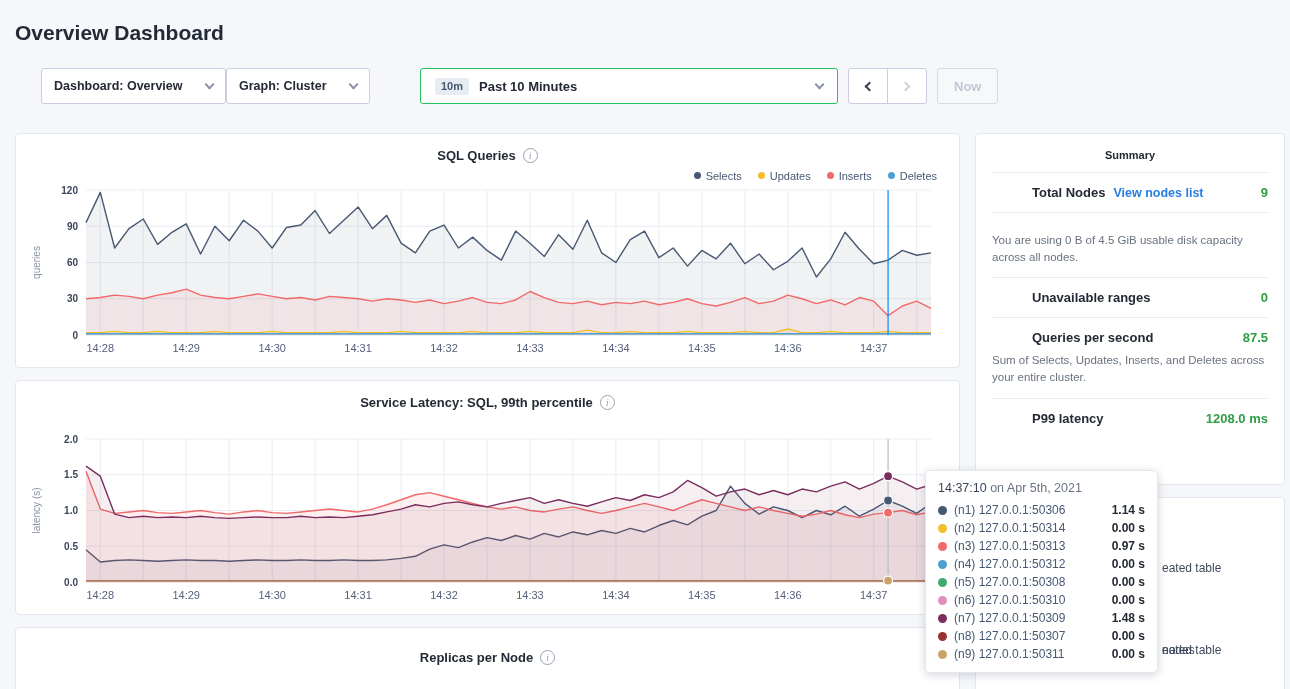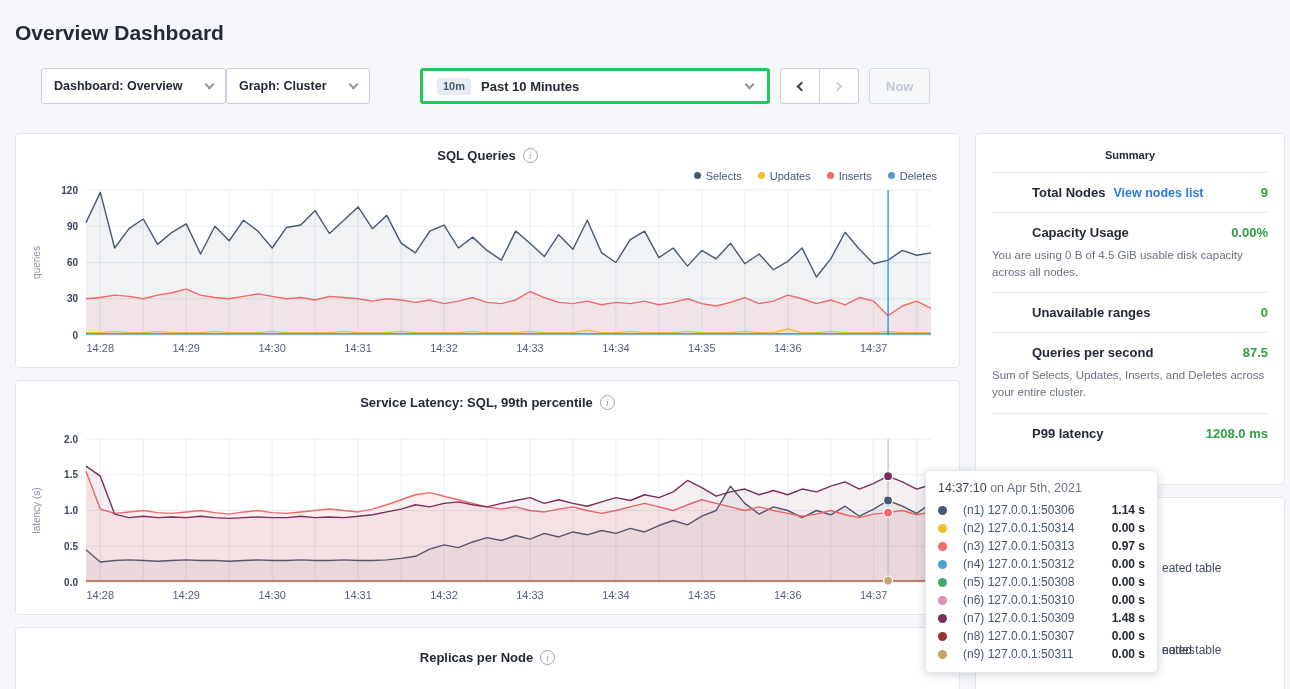--- a/index.html
+++ b/index.html
@@ -10,22 +10,22 @@
     font-family:"Liberation Sans",sans-serif;
   }
   h1{margin:18px 15px 0;font-size:21px;line-height:30px;font-weight:600;color:#242a35;}
 
   
   .controls{display:flex;align-items:center;margin:20px 15px 29px;}
   .dropdown{height:36px;width:144px;padding:0 12px;background:#fff;border:1px solid #c8cedb;
     border-radius:3px;display:inline-flex;align-items:center;justify-content:space-between;
     font-family:inherit;font-size:12.5px;font-weight:700;color:#242a35;cursor:pointer;}
   .dd2{width:185px;margin-left:26px;}
-  .time-picker{height:36px;width:350px;margin-left:50px;padding:0 14px;background:#fff;
-    border:3px solid #22c55e;border-radius:3px;display:inline-flex;align-items:center;gap:10px;
+  .time-picker{height:36px;width:418px;margin-left:50px;padding:0 14px;background:#fff;
+    border:1px solid #22c55e;border-radius:3px;display:inline-flex;align-items:center;gap:10px;
     font-family:inherit;cursor:pointer;}
   .time-badge{background:#e7ecf3;color:#475872;font-size:11px;font-weight:700;
     padding:3px 6px;border-radius:3px;line-height:1;}
   .time-label{font-size:13px;font-weight:700;color:#242a35;}
   .time-picker .chev{margin-left:auto;}
   .chev{display:inline-block;width:7px;height:7px;border-right:2px solid #8a93a8;border-bottom:2px solid #8a93a8;}
   .chev-down{transform:rotate(45deg);margin-top:-3px;}
   .chev-left{transform:rotate(135deg);margin-left:3px;border-color:#394455;}
   .chev-right{transform:rotate(-45deg);margin-right:3px;}
   .chev-disabled{border-color:#ccd3de;}
@@ -77,21 +77,21 @@
   .frag0{top:63px;left:186px;}
   .frag1{top:145px;left:186px;}
   .frag2{top:145px;left:186px;}
 
   
   .tooltip{position:absolute;left:925px;top:470px;width:233px;z-index:20;background:#fff;
     border:1px solid #e4e8ee;border-radius:5px;box-shadow:0 2px 10px rgba(20,30,50,.18);
     padding:10px 12px 9px;}
   .tooltip-title{font-size:12.5px;color:#6a7383;margin-bottom:6px;}
   .t-time{color:#394455;}
-  .t-row{display:flex;align-items:center;gap:16px;height:18px;font-size:12px;}
+  .t-row{display:flex;align-items:center;gap:7px;height:18px;font-size:12px;}
   .t-dot{width:9px;height:9px;border-radius:50%;flex:0 0 auto;}
   .t-label{color:#475872;flex:1;white-space:nowrap;}
   .t-value{font-weight:700;color:#242a35;}
 </style>
 </head>
 <body>
 
 <h1>Overview Dashboard</h1>
 
 <div class="controls">
@@ -287,24 +287,20 @@
 
       <div class="srow">
         <div class="srow-main">
           <span class="srow-label">Total Nodes</span>
           <a class="srow-link">View nodes list</a>
           <span class="srow-value">9</span>
         </div>
       </div>
 
       <div class="srow">
-        <div class="srow-main">
-          <span class="srow-label">Capacity Usage</span>
-          <span class="srow-value">0.00%</span>
-        </div>
         <p class="srow-desc">You are using 0 B of 4.5 GiB usable disk capacity across all nodes.</p>
       </div>
 
       <div class="srow">
         <div class="srow-main">
           <span class="srow-label">Unavailable ranges</span>
           <span class="srow-value">0</span>
         </div>
       </div>
 

